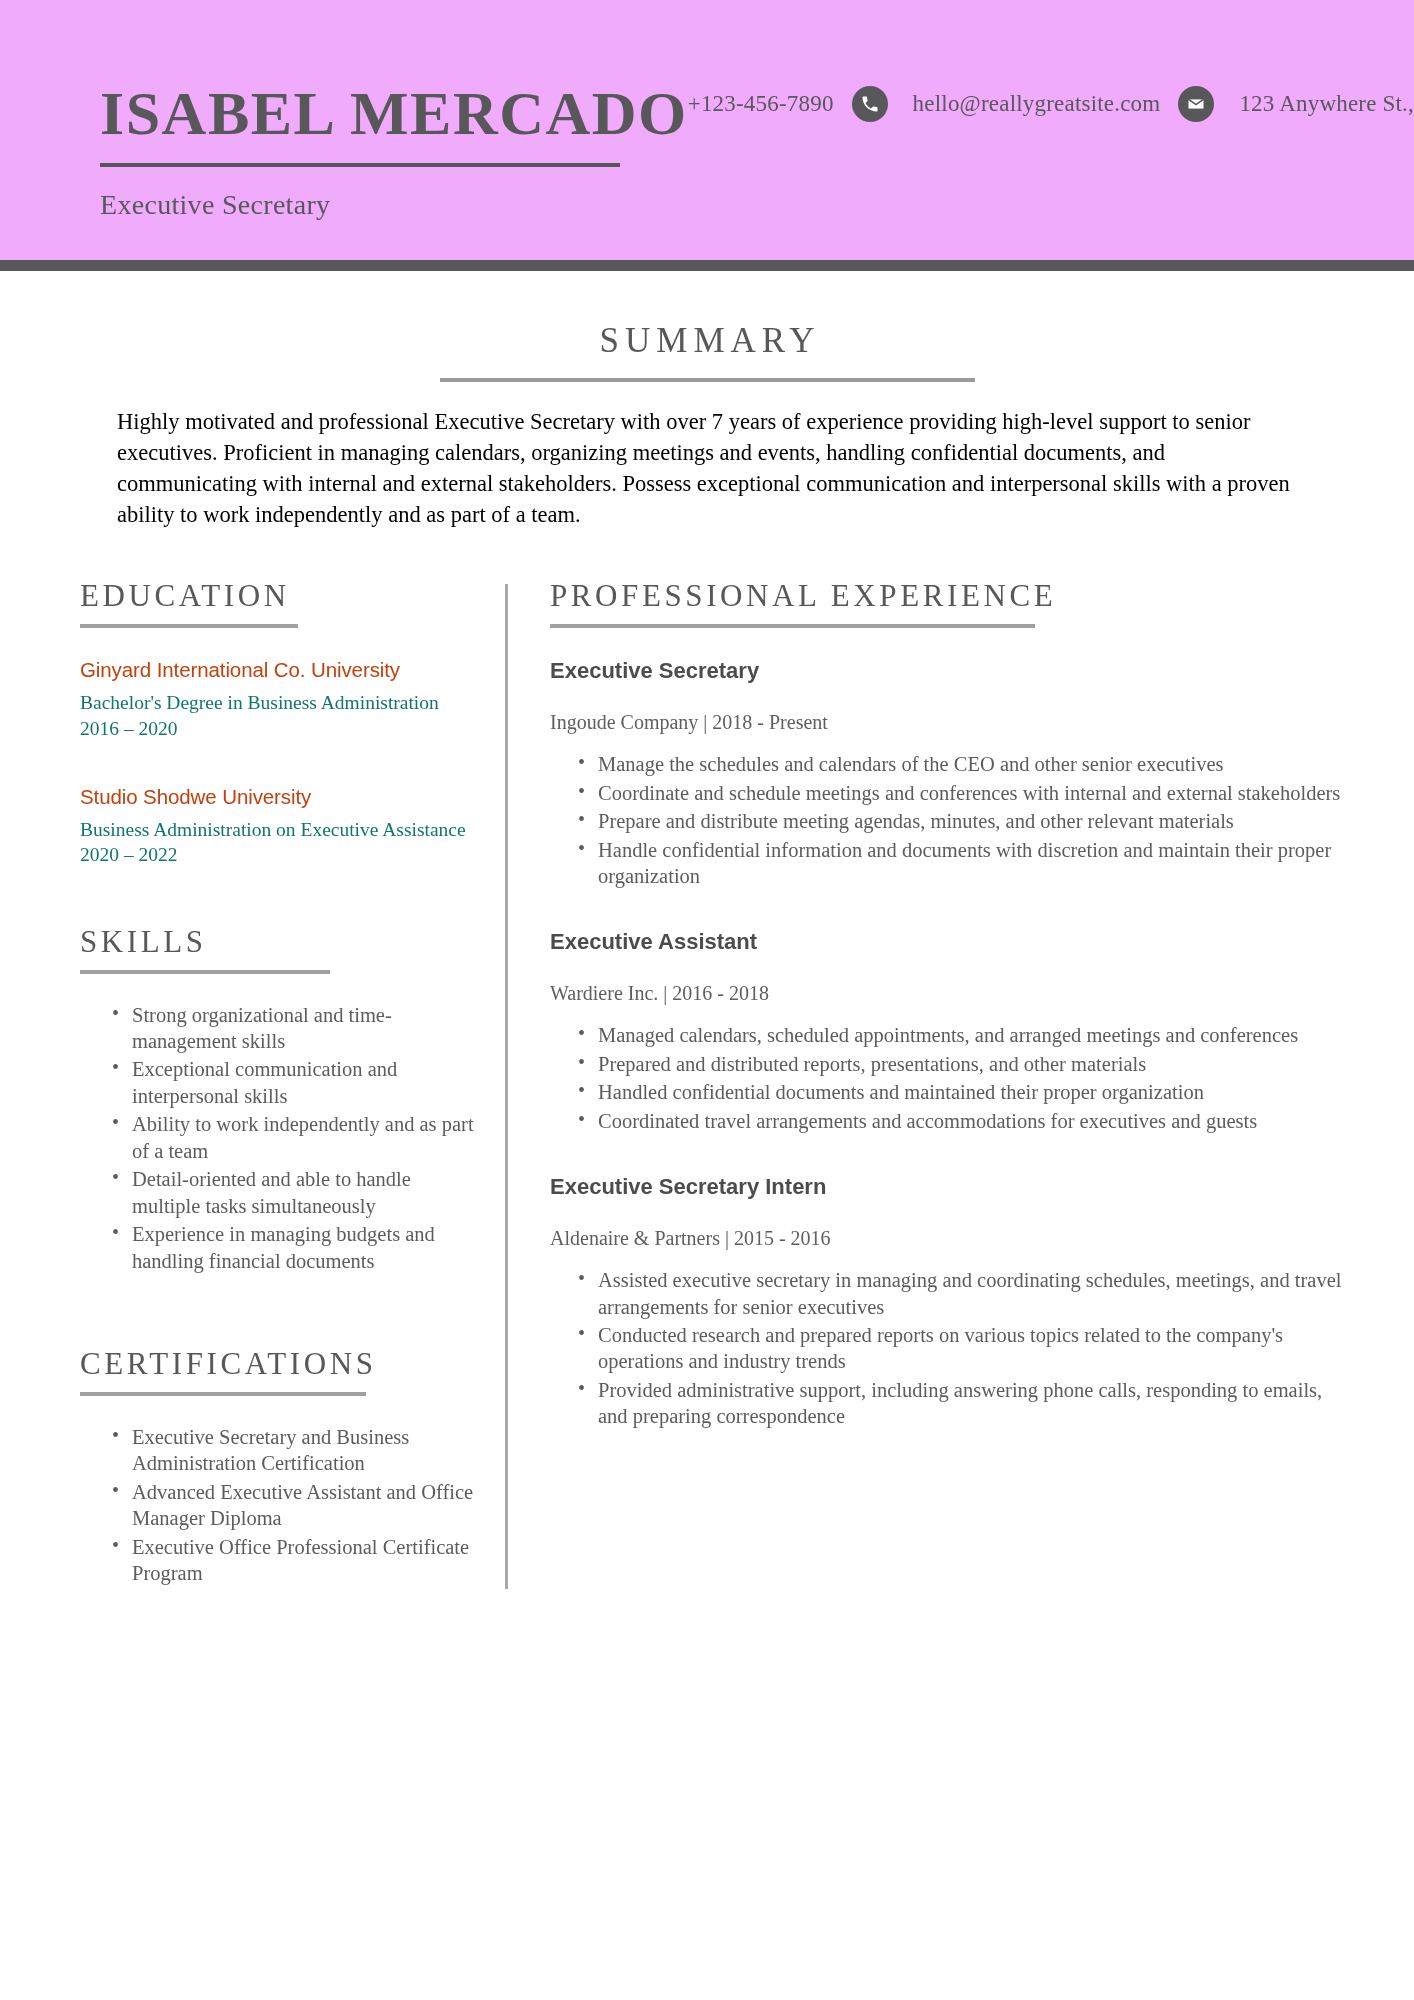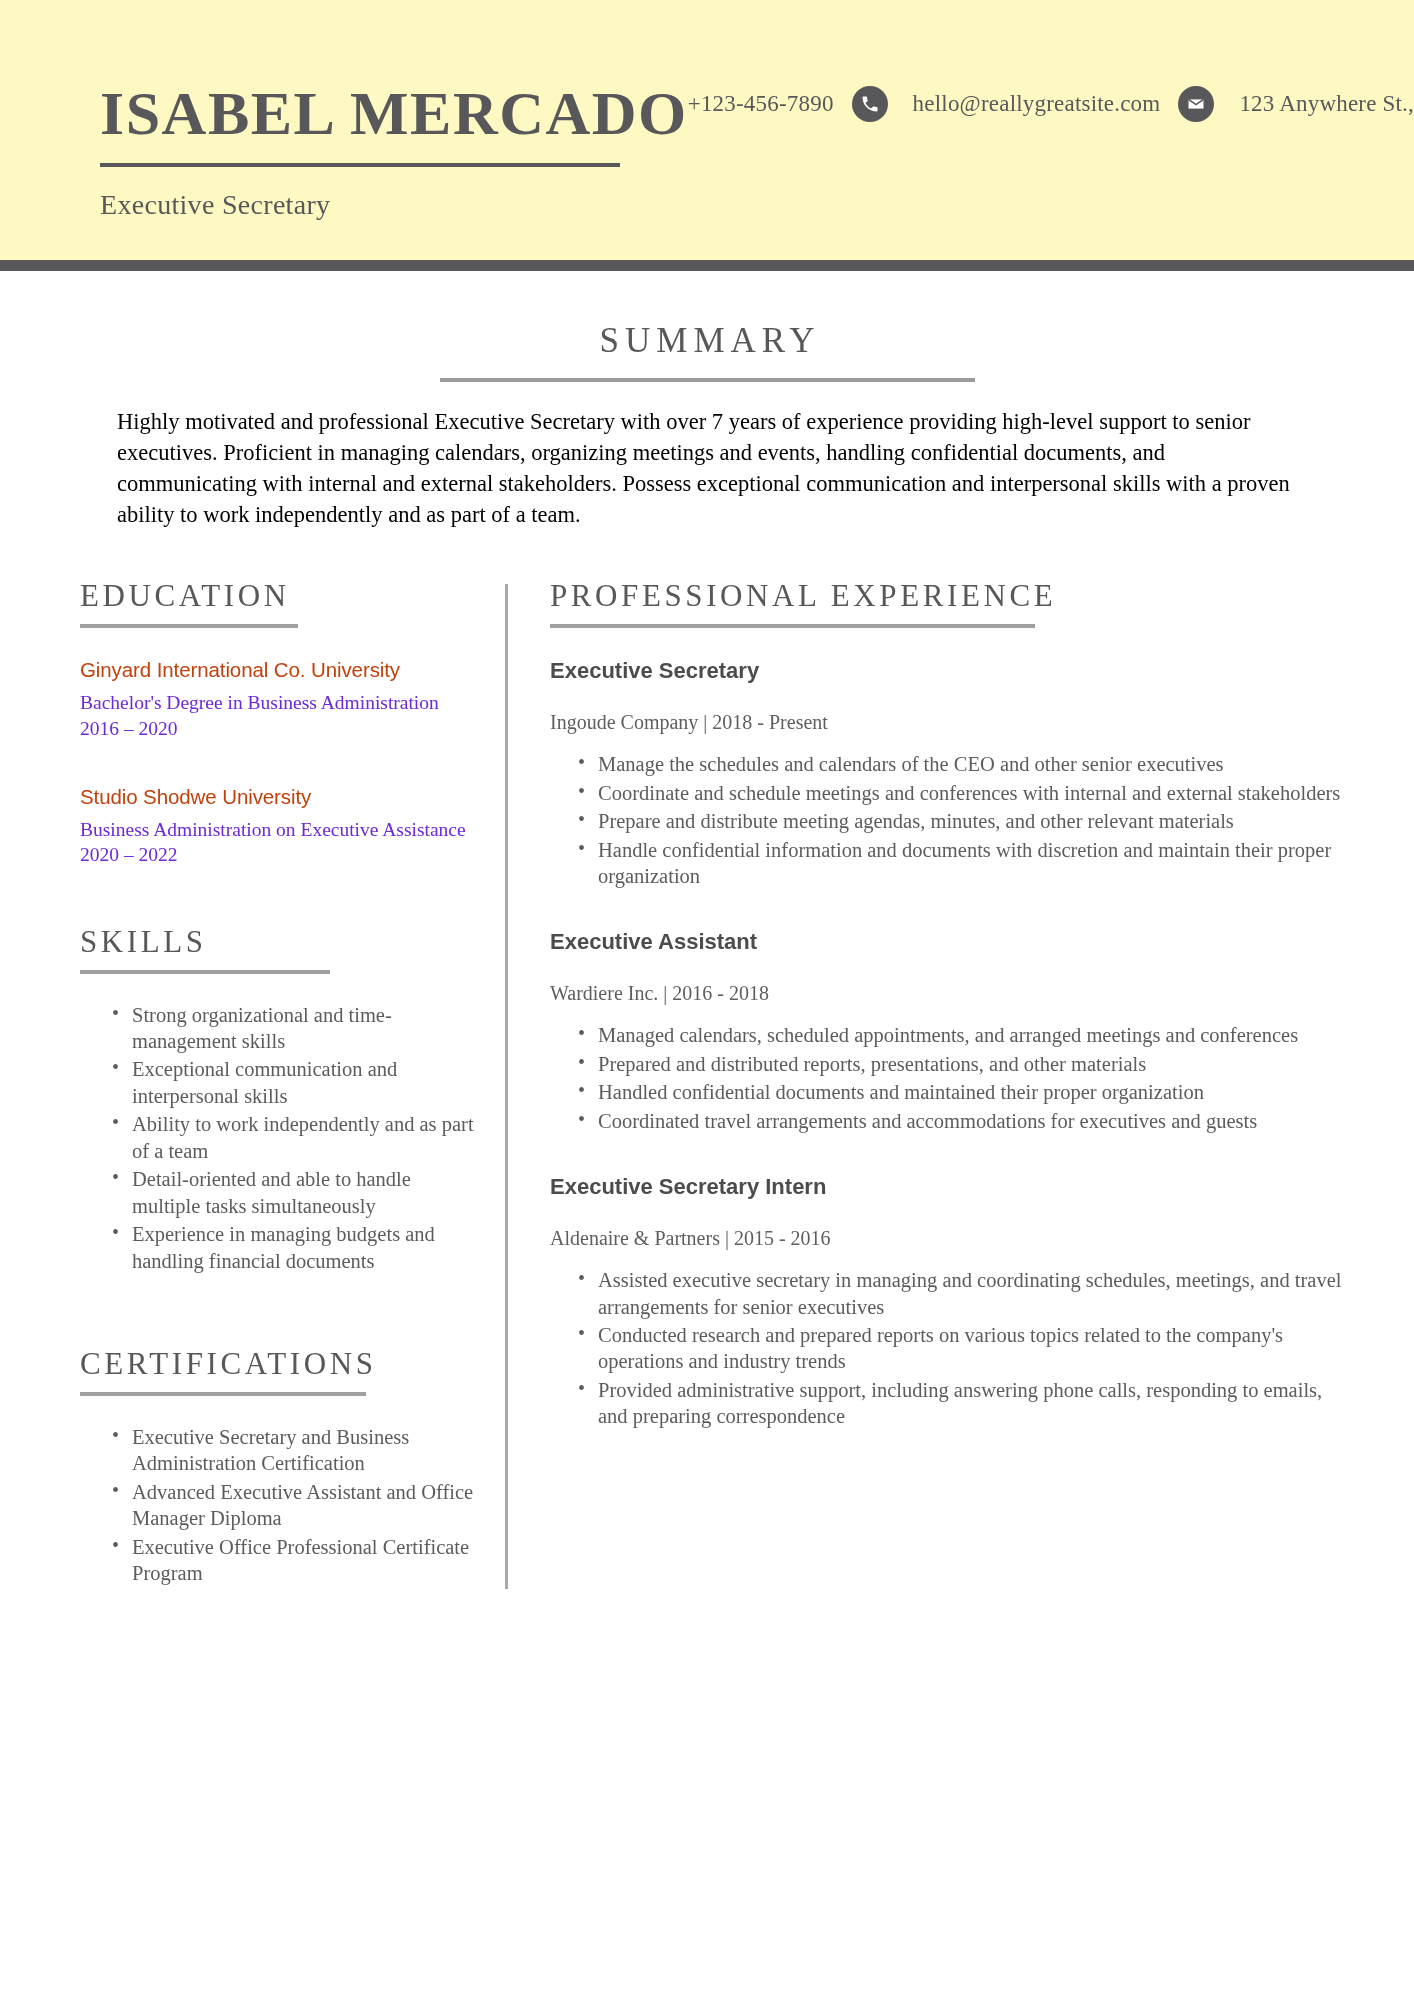--- a/index.html
+++ b/index.html
@@ -13,21 +13,21 @@
     background: #ffffff;
     font-family: "Liberation Serif", "DejaVu Serif", serif;
     color: #5a5a5a;
     position: relative;
     overflow: hidden;
   }
 
   
   .header {
     position: relative;
-    background: #fef9c3;
+    background: #f0abfc;
     height: 271px;
     padding: 0;
   }
   .header-inner {
     display: flex;
     align-items: flex-start;
     justify-content: space-between;
     height: 100%;
     padding: 72px 50px 0 100px;
   }
@@ -166,21 +166,21 @@
   .entry { margin-bottom: 30px; }
   .entry-title {
     font-family: "Liberation Sans", "DejaVu Sans", sans-serif;
     font-size: 20.5px;
     font-weight: 400;
     color: #c2410c;
     letter-spacing: -0.1px;
   }
   .entry-sub {
     font-size: 19.5px;
-    color: #6d28d9;
+    color: #0f766e;
     margin-top: 8px;
     line-height: 1.3;
   }
   .entry-sub-line { display: block; }
 
   ul.bullets {
     margin: 0;
     padding-left: 32px;
     list-style: none;
   }

